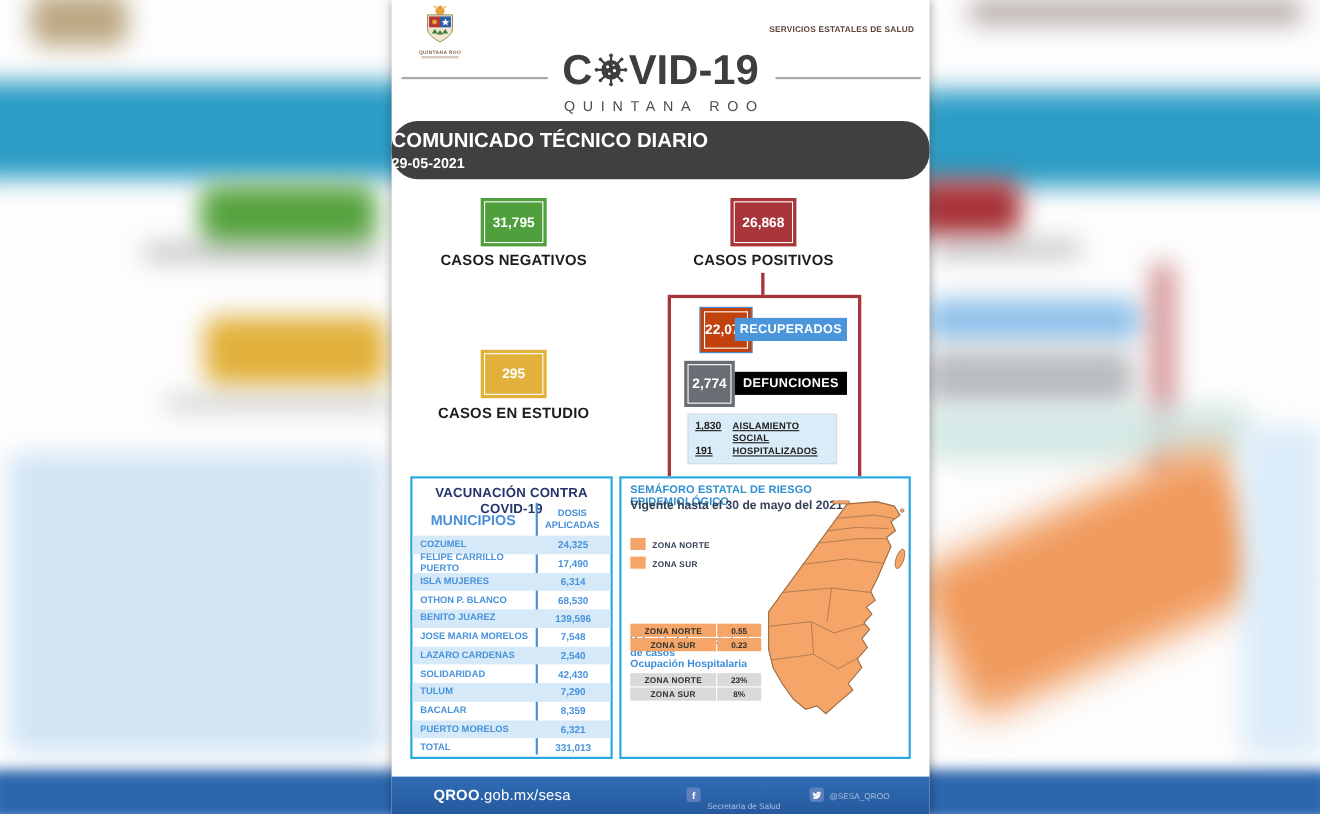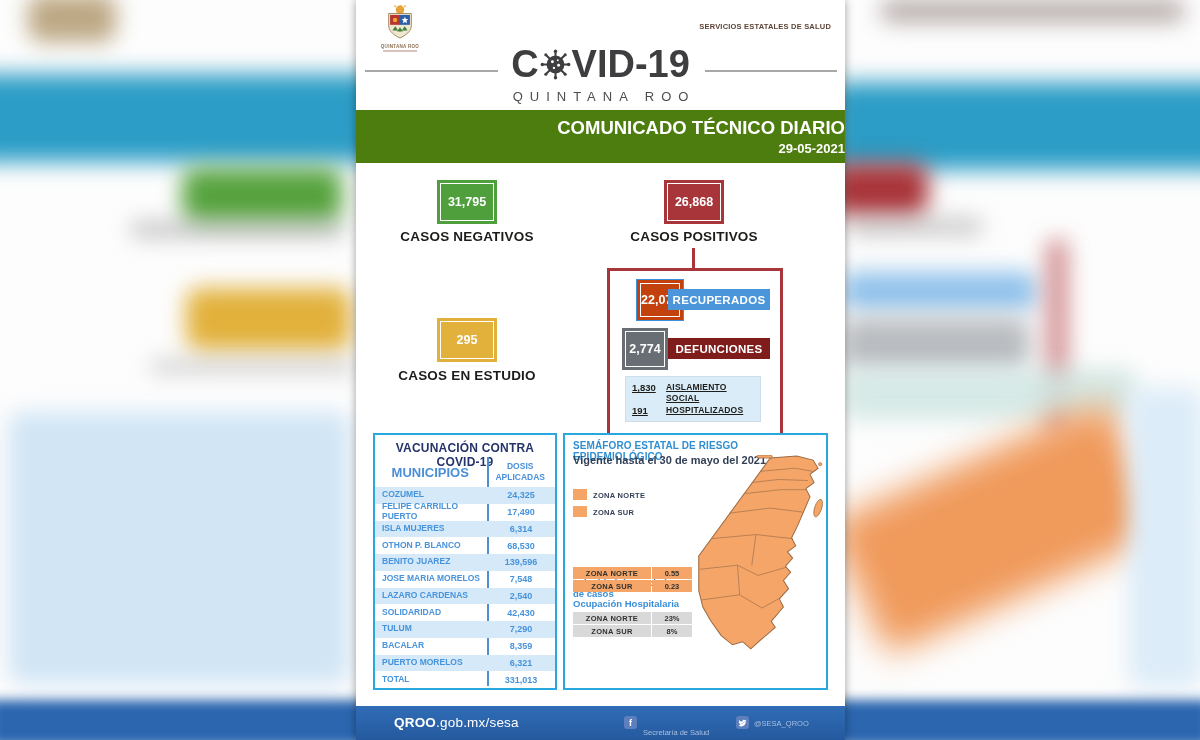--- a/index.html
+++ b/index.html
@@ -11,21 +11,21 @@
   .blur{position:absolute;filter:blur(11px);border-radius:14px;}
   
   .page{position:absolute;left:356px;top:0;width:489px;height:740px;background:#fff;
         box-shadow:0 0 9px rgba(0,0,0,.38);z-index:5;}
   .agency{font-size:7.5px;font-weight:700;color:#5c4436;letter-spacing:.2px;}
   .hline{height:2px;background:#a8a8a8;}
   .covid-title{width:100%;text-align:center;font-size:38px;font-weight:800;
                color:#3e3d40;letter-spacing:0;line-height:36px;}
   .covid-sub{width:100%;text-align:center;font-size:13px;color:#4d4d4d;
              letter-spacing:7px;padding-left:7px;box-sizing:border-box;}
-  .banner{left:0;top:110px;width:489px;height:53px;background:#4d7c0f;color:#fff;text-align:right;}
+  .banner{left:0;top:110px;width:489px;height:53px;background:#404040;color:#fff;text-align:left;border-radius:24px;}
   .banner-title{font-size:18.5px;font-weight:700;padding-top:7px;}
   .banner-date{font-size:13px;font-weight:700;margin-top:2px;}
   .vbox{display:flex;padding:3px;box-sizing:border-box;}
   .vbox-in{flex:1;display:flex;align-items:center;justify-content:center;
            border:1.5px solid #fff;color:#fff;font-weight:700;font-size:12.5px;}
   .stat-label{font-size:13.5px;font-weight:800;color:#1c1c1a;text-align:center;letter-spacing:.2px;}
   .tagbar{display:flex;align-items:center;justify-content:center;color:#fff;
           font-weight:700;font-size:11.5px;letter-spacing:.3px;}
   .infobox{background:#d9ecf7;border:1px solid #cfdde8;box-sizing:border-box;
            padding:5px 6px 4px 6px;color:#1d1d1b;}
@@ -176,21 +176,21 @@
     <div class="abs" style="left:251px;top:268px;width:176px;height:172px;border:3px solid #a8353a;box-sizing:border-box;"></div>
 
     <div class="abs vbox" style="left:280px;top:279px;width:48px;height:42px;background:#c2410c;border:1.5px solid #3e8fdc;z-index:6;">
       <div class="vbox-in">22,073</div>
     </div>
     <div class="abs tagbar" style="left:312px;top:289px;width:102px;height:21px;background:#4b96db;z-index:6;">RECUPERADOS</div>
 
     <div class="abs vbox" style="left:266px;top:328px;width:46px;height:42px;background:#696e74;z-index:6;">
       <div class="vbox-in">2,774</div>
     </div>
-    <div class="abs tagbar" style="left:312px;top:338px;width:102px;height:21px;background:#7f1d1d;z-index:6;">DEFUNCIONES</div>
+    <div class="abs tagbar" style="left:312px;top:338px;width:102px;height:21px;background:#000000;z-index:6;">DEFUNCIONES</div>
 
     <div class="abs infobox" style="left:269px;top:376px;width:136px;height:46px;z-index:6;">
       <div class="info-row">
         <div class="info-num">1,830</div>
         <div class="info-lab">
           <div>AISLAMIENTO</div>
           <div>SOCIAL</div>
         </div>
       </div>
       <div class="info-row" style="margin-top:2px;">

